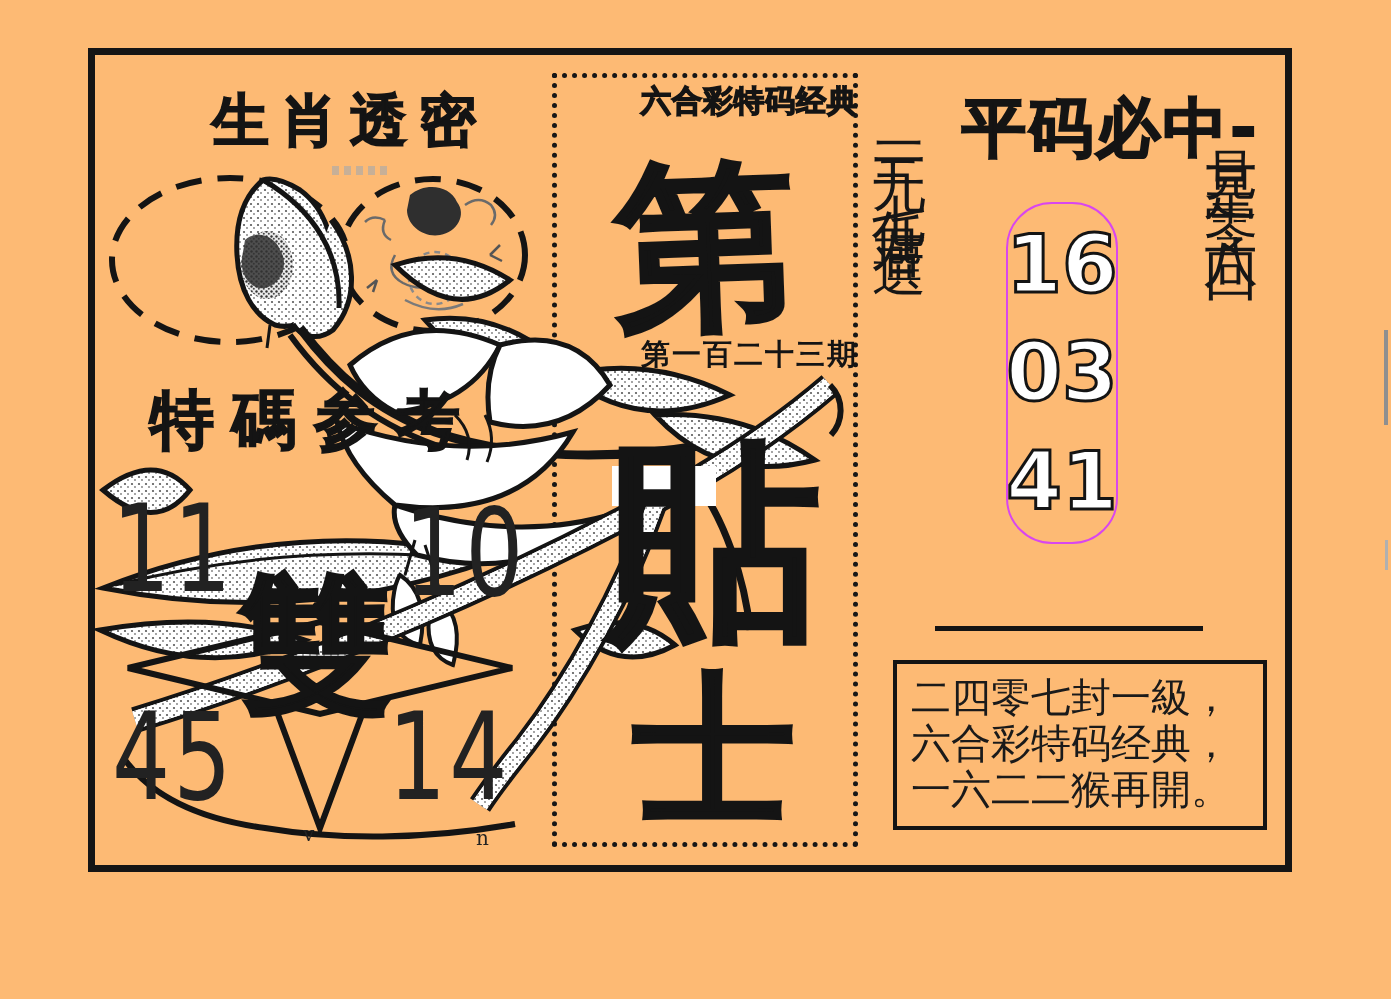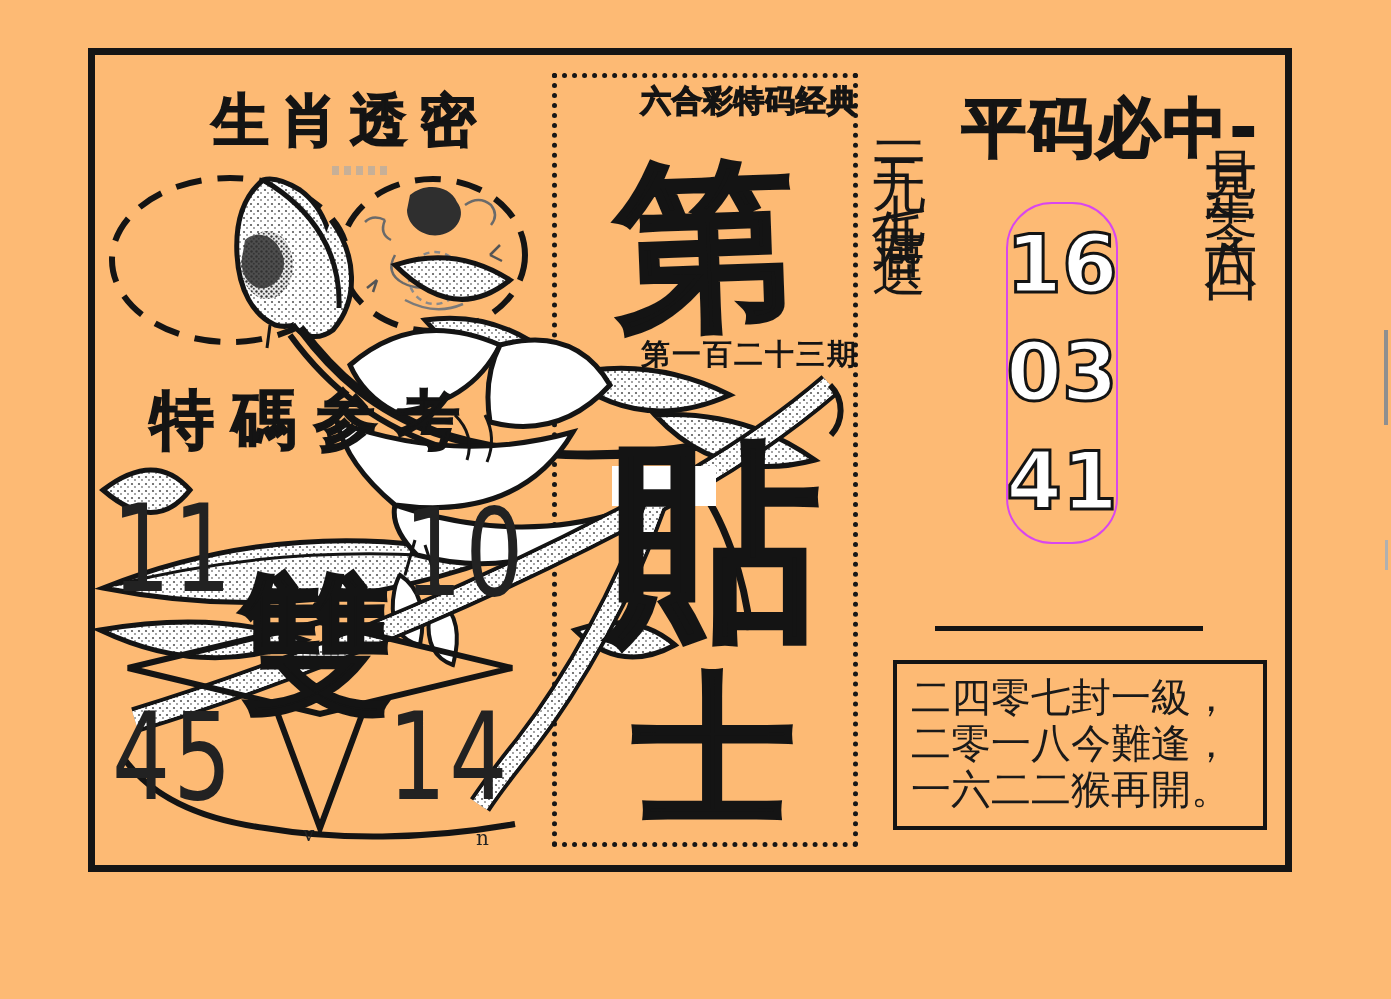--- a/index.html
+++ b/index.html
@@ -180,17 +180,17 @@
       <text x="54" y="196" text-anchor="middle" font-family="DejaVu Sans, sans-serif" font-size="80" font-weight="bold" fill="#ffffff" stroke="#141414" stroke-width="3">03</text>
       <text x="54" y="305" text-anchor="middle" font-family="DejaVu Sans, sans-serif" font-size="80" font-weight="bold" fill="#ffffff" stroke="#141414" stroke-width="3">41</text>
     </svg>
   </div>
 
   <div class="abs vcol vcol-outer">見是一零二八回</div>
   <div class="abs rule"></div>
 
   <div class="abs poem-box">
     <span class="poem-line">二四零七封一級，</span>
-    <span class="poem-line">二零一八今難逢，</span>
+    <span class="poem-line">六合彩特码经典，</span>
     <span class="poem-line">一六二二猴再開。</span>
   </div>
 
 </div>
 
 </body></html>

